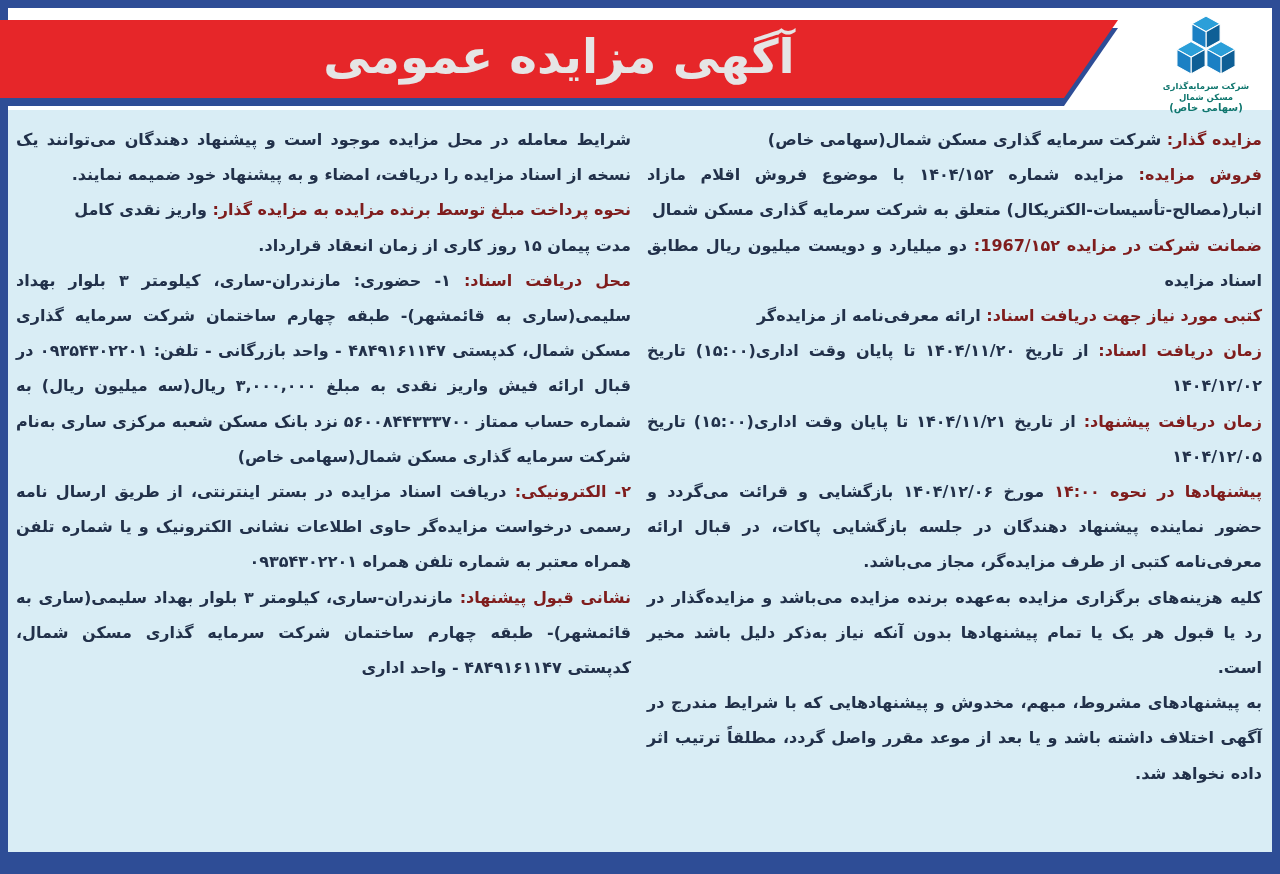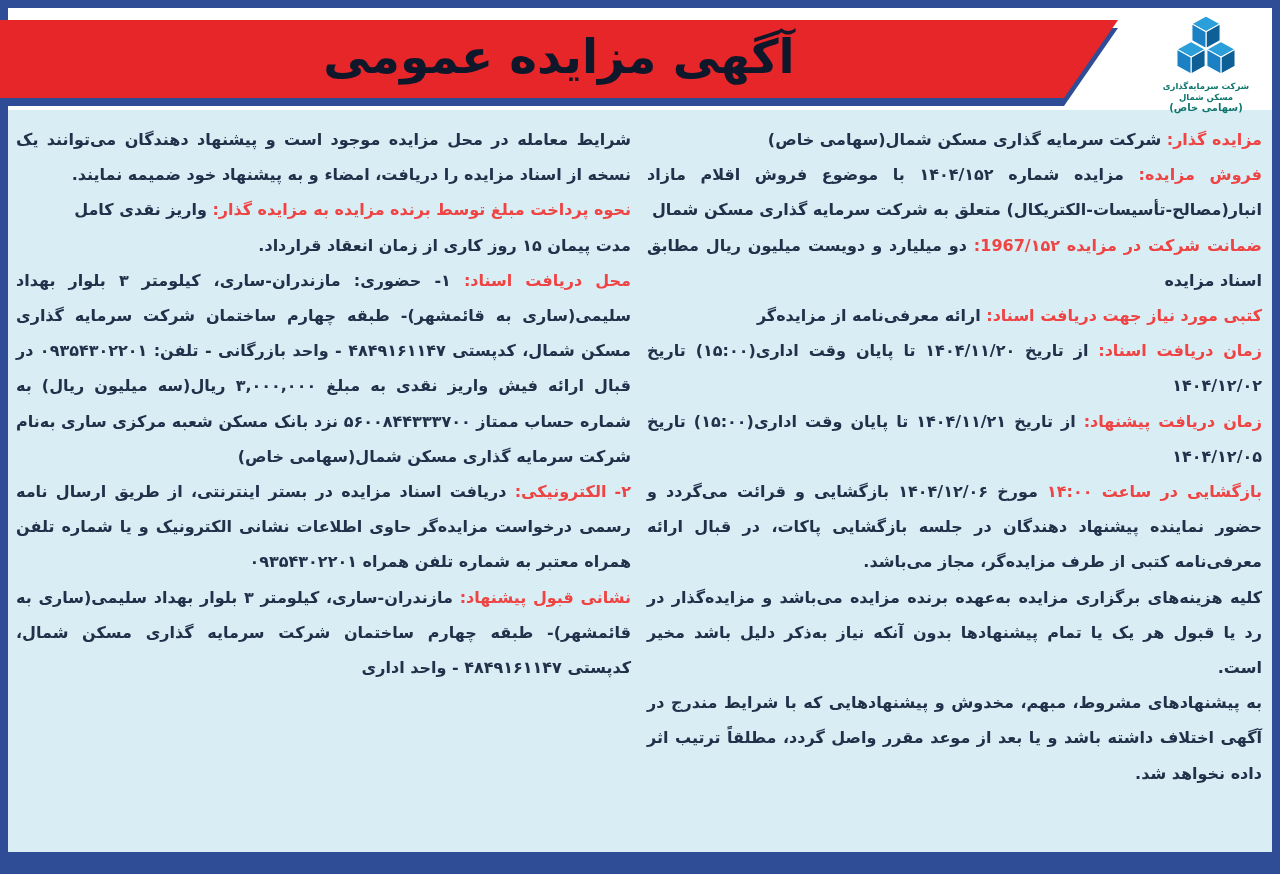--- a/index.html
+++ b/index.html
@@ -25,21 +25,21 @@
     position:absolute;left:0;width:1118px;height:78px;
     clip-path:polygon(0 0,100% 0,calc(100% - 54px) 100%,0 100%);
     z-index:4;
   }
   #banner-shadow{top:28px;background:#2e4d96}
   #banner-red{
     top:20px;background:#e62629;
     display:flex;align-items:center;justify-content:center;
   }
   .banner-title{
-    margin:0;color:#0f172a;font-size:47px;font-weight:bold;
+    margin:0;color:#e5e5e5;font-size:47px;font-weight:bold;
     letter-spacing:-1px;line-height:1;padding-bottom:6px;text-align:right;
   }
   
   .logo{
     position:absolute;top:14px;right:22px;width:104px;z-index:5;
     text-align:center;
   }
   .logo-text{
     color:#0f766e;font-weight:bold;line-height:1.25;margin-top:1px;
   }
@@ -49,36 +49,36 @@
   .content{
     position:absolute;left:8px;right:8px;top:112px;bottom:22px;
     z-index:2;display:flex;direction:rtl;gap:16px;
     padding:10px 10px 0 8px;box-sizing:border-box;
   }
   .col{
     flex:1;color:#22314a;font-size:16px;font-weight:bold;
     line-height:35.2px;text-align:justify;
   }
   .col p.para{margin:0;padding:0}
-  .lbl{color:#ef4444}
+  .lbl{color:#7f1d1d}
 </style>
 </head>
 <body>
 
 <div class="content-bg"></div>
 
 <div class="content">
   <div class="col">
       <p class="para"><span class="lbl">مزایده گذار: </span><span class="txt">شرکت سرمایه گذاری مسکن شمال(سهامی خاص)</span></p>
       <p class="para"><span class="lbl">فروش مزایده: </span><span class="txt">مزایده شماره ۱۴۰۴/۱۵۲ با موضوع فروش اقلام مازاد انبار(مصالح-تأسیسات-الکتریکال) متعلق به شرکت سرمایه گذاری مسکن شمال</span></p>
       <p class="para"><span class="lbl">ضمانت شرکت در مزایده 1967/۱۵۲: </span><span class="txt">دو میلیارد و دویست میلیون ریال مطابق اسناد مزایده</span></p>
       <p class="para"><span class="lbl">کتبی مورد نیاز جهت دریافت اسناد: </span><span class="txt">ارائه معرفی‌نامه از مزایده‌گر</span></p>
       <p class="para"><span class="lbl">زمان دریافت اسناد: </span><span class="txt">از تاریخ ۱۴۰۴/۱۱/۲۰ تا پایان وقت اداری(۱۵:۰۰) تاریخ ۱۴۰۴/۱۲/۰۲</span></p>
       <p class="para"><span class="lbl">زمان دریافت پیشنهاد: </span><span class="txt">از تاریخ ۱۴۰۴/۱۱/۲۱ تا پایان وقت اداری(۱۵:۰۰) تاریخ ۱۴۰۴/۱۲/۰۵</span></p>
-      <p class="para"><span class="lbl">بازگشایی در ساعت ۱۴:۰۰ </span><span class="txt">مورخ ۱۴۰۴/۱۲/۰۶ بازگشایی و قرائت می‌گردد و حضور نماینده پیشنهاد دهندگان در جلسه بازگشایی پاکات، در قبال ارائه معرفی‌نامه کتبی از طرف مزایده‌گر، مجاز می‌باشد.</span></p>
+      <p class="para"><span class="lbl">پیشنهادها در نحوه ۱۴:۰۰ </span><span class="txt">مورخ ۱۴۰۴/۱۲/۰۶ بازگشایی و قرائت می‌گردد و حضور نماینده پیشنهاد دهندگان در جلسه بازگشایی پاکات، در قبال ارائه معرفی‌نامه کتبی از طرف مزایده‌گر، مجاز می‌باشد.</span></p>
       <p class="para"><span class="txt">کلیه هزینه‌های برگزاری مزایده به‌عهده برنده مزایده می‌باشد و مزایده‌گذار در رد یا قبول هر یک یا تمام پیشنهادها بدون آنکه نیاز به‌ذکر دلیل باشد مخیر است.</span></p>
       <p class="para"><span class="txt">به پیشنهادهای مشروط، مبهم، مخدوش و پیشنهادهایی که با شرایط مندرج در آگهی اختلاف داشته باشد و یا بعد از موعد مقرر واصل گردد، مطلقاً ترتیب اثر داده نخواهد شد.</span></p>
     </div>
   <div class="col">
       <p class="para"><span class="txt">شرایط معامله در محل مزایده موجود است و پیشنهاد دهندگان می‌توانند یک نسخه از اسناد مزایده را دریافت، امضاء و به پیشنهاد خود ضمیمه نمایند.</span></p>
       <p class="para"><span class="lbl">نحوه پرداخت مبلغ توسط برنده مزایده به مزایده گذار: </span><span class="txt">واریز نقدی کامل</span></p>
       <p class="para"><span class="txt">مدت پیمان ۱۵ روز کاری از زمان انعقاد قرارداد.</span></p>
       <p class="para"><span class="lbl">محل دریافت اسناد: </span><span class="txt">۱- حضوری: مازندران-ساری، کیلومتر ۳ بلوار بهداد سلیمی(ساری به قائمشهر)- طبقه چهارم ساختمان شرکت سرمایه گذاری مسکن شمال، کدپستی ۴۸۴۹۱۶۱۱۴۷ - واحد بازرگانی - تلفن: ۰۹۳۵۴۳۰۲۲۰۱ در قبال ارائه فیش واریز نقدی به مبلغ ۳,۰۰۰,۰۰۰ ریال(سه میلیون ریال) به شماره حساب ممتاز ۵۶۰۰۸۴۴۳۳۳۷۰۰ نزد بانک مسکن شعبه مرکزی ساری به‌نام شرکت سرمایه گذاری مسکن شمال(سهامی خاص)</span></p>
       <p class="para"><span class="lbl">۲- الکترونیکی: </span><span class="txt">دریافت اسناد مزایده در بستر اینترنتی، از طریق ارسال نامه رسمی درخواست مزایده‌گر حاوی اطلاعات نشانی الکترونیک و یا شماره تلفن همراه معتبر به شماره تلفن همراه ۰۹۳۵۴۳۰۲۲۰۱</span></p>
       <p class="para"><span class="lbl">نشانی قبول پیشنهاد: </span><span class="txt">مازندران-ساری، کیلومتر ۳ بلوار بهداد سلیمی(ساری به قائمشهر)- طبقه چهارم ساختمان شرکت سرمایه گذاری مسکن شمال، کدپستی ۴۸۴۹۱۶۱۱۴۷ - واحد اداری</span></p>

